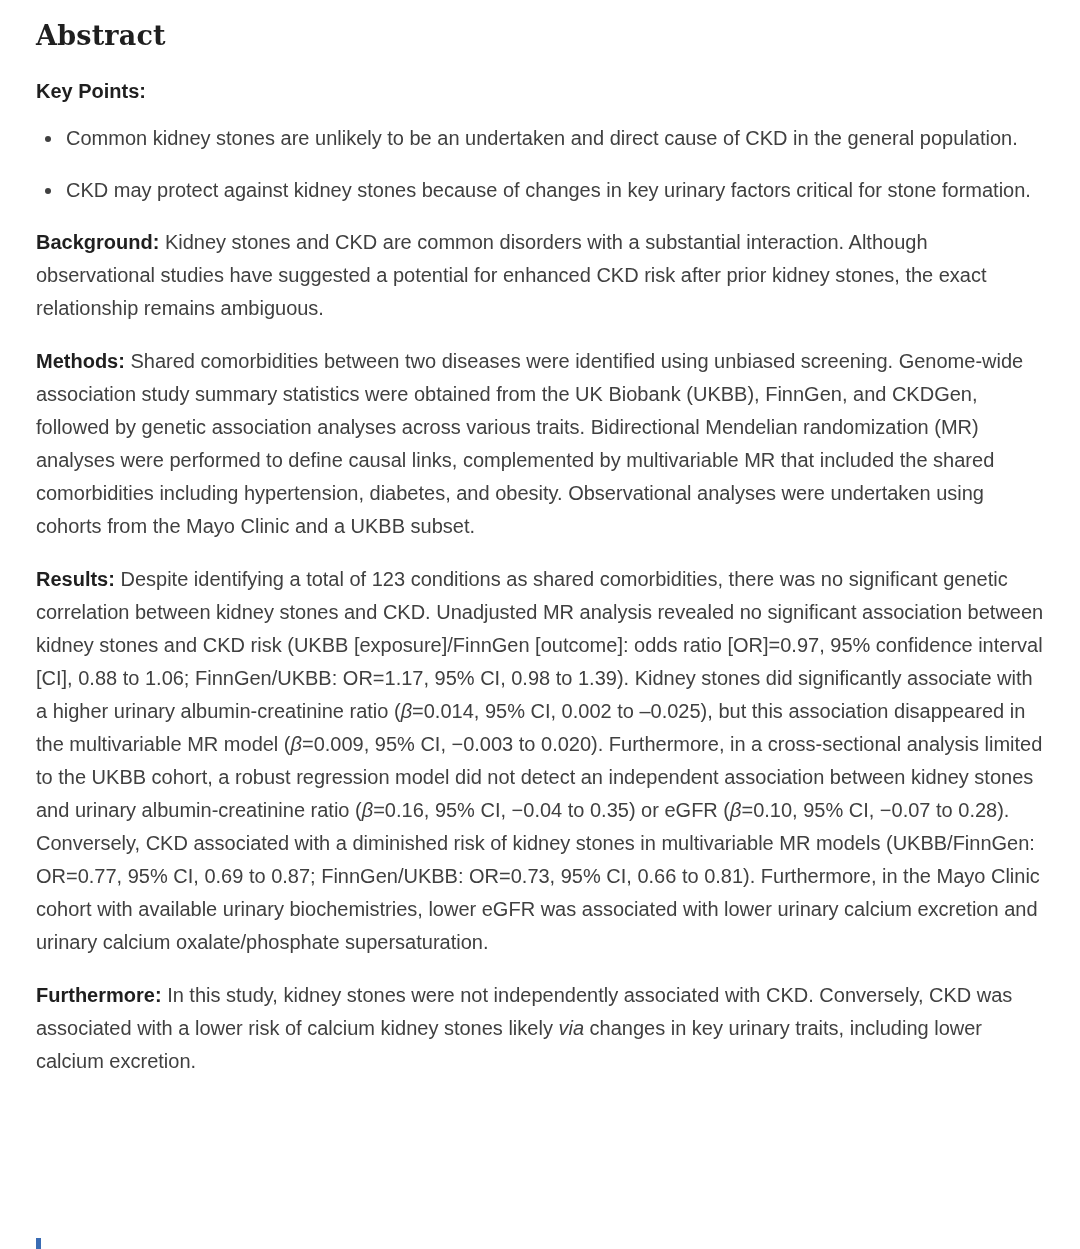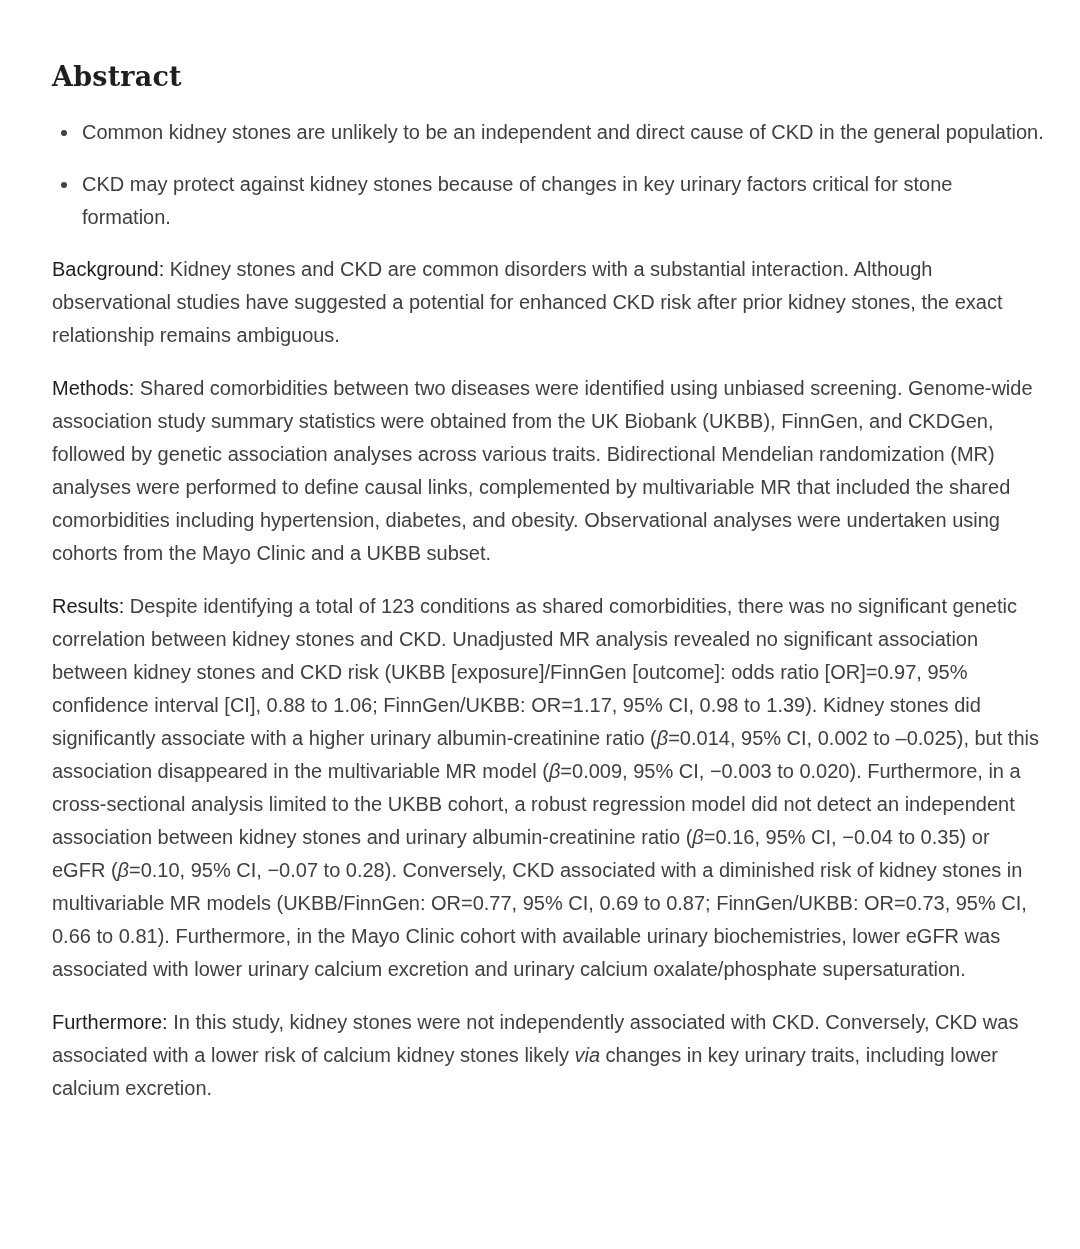--- a/index.html
+++ b/index.html
@@ -9,22 +9,21 @@
     font-family: "Liberation Sans", sans-serif;
     color: var(--text, #404040);
   }
   .page {
     width: 1080px;
     min-height: 1249px;
     position: relative;
     background: var(--background, #ffffff);
   }
   .content {
-    padding: 12px 36px 0 52px;
-    margin-top: 41px;
+    padding: 12px 36px 0 36px;
   }
   .title {
     font-family: "DejaVu Serif", serif;
     font-size: 27px;
     font-weight: 700;
     color: var(--heading, #1f1f1f);
     margin: 8px 0 24px 0;
     letter-spacing: 0.2px;
   }
   .key-points-label {
@@ -44,44 +43,45 @@
     line-height: 33px;
     margin: 0 0 19px 0;
     padding-left: 2px;
   }
   .para {
     font-size: 20px;
     line-height: 33px;
     margin: 0 0 20px 0;
   }
   .plabel {
-    font-weight: 400;
+    font-weight: 700;
     color: var(--heading, #2b2b2b);
   }
   .it { font-style: italic; }
   .accent-bar {
     position: absolute;
     left: 36px;
     top: 1238px;
     width: 5px;
     height: 11px;
     background: var(--accent-bar, #3a6cb4);
   }
 </style>
 </head>
 <body>
 
 <div class="page">
   <div class="content">
 
     <h1 class="title">Abstract</h1>
 
+    <p class="key-points-label">Key Points:</p>
 
     <ul class="key-points">
-      <li class="kp-item">Common kidney stones are unlikely to be an independent and direct cause of CKD in the general population.</li>
+      <li class="kp-item">Common kidney stones are unlikely to be an undertaken and direct cause of CKD in the general population.</li>
       <li class="kp-item">CKD may protect against kidney stones because of changes in key urinary factors critical for stone formation.</li>
     </ul>
 
     <p class="para"><strong class="plabel">Background:</strong><span><span> Kidney stones and CKD are common disorders with a substantial interaction. Although observational studies have suggested a potential for enhanced CKD risk after prior kidney stones, the exact relationship remains ambiguous.</span></span></p>
 
     <p class="para"><strong class="plabel">Methods:</strong><span><span> Shared comorbidities between two diseases were identified using unbiased screening. Genome-wide association study summary statistics were obtained from the UK Biobank (UKBB), FinnGen, and CKDGen, followed by genetic association analyses across various traits. Bidirectional Mendelian randomization (MR) analyses were performed to define causal links, complemented by multivariable MR that included the shared comorbidities including hypertension, diabetes, and obesity. Observational analyses were undertaken using cohorts from the Mayo Clinic and a UKBB subset.</span></span></p>
 
     <p class="para"><strong class="plabel">Results:</strong><span><span> Despite identifying a total of 123 conditions as shared comorbidities, there was no significant genetic correlation between kidney stones and CKD. Unadjusted MR analysis revealed no significant association between kidney stones and CKD risk (UKBB [exposure]/FinnGen [outcome]: odds ratio [OR]=0.97, 95% confidence interval [CI], 0.88 to 1.06; FinnGen/UKBB: OR=1.17, 95% CI, 0.98 to 1.39). Kidney stones did significantly associate with a higher urinary albumin-creatinine ratio (</span><span class="it">β</span><span>=0.014, 95% CI, 0.002 to –0.025), but this association disappeared in the multivariable MR model (</span><span class="it">β</span><span>=0.009, 95% CI, −0.003 to 0.020). Furthermore, in a cross-sectional analysis limited to the UKBB cohort, a robust regression model did not detect an independent association between kidney stones and urinary albumin-creatinine ratio (</span><span class="it">β</span><span>=0.16, 95% CI, −0.04 to 0.35) or eGFR (</span><span class="it">β</span><span>=0.10, 95% CI, −0.07 to 0.28). Conversely, CKD associated with a diminished risk of kidney stones in multivariable MR models (UKBB/FinnGen: OR=0.77, 95% CI, 0.69 to 0.87; FinnGen/UKBB: OR=0.73, 95% CI, 0.66 to 0.81). Furthermore, in the Mayo Clinic cohort with available urinary biochemistries, lower eGFR was associated with lower urinary calcium excretion and urinary calcium oxalate/phosphate supersaturation.</span></span></p>
 
     <p class="para"><strong class="plabel">Furthermore:</strong><span><span> In this study, kidney stones were not independently associated with CKD. Conversely, CKD was associated with a lower risk of calcium kidney stones likely </span><span class="it">via</span><span> changes in key urinary traits, including lower calcium excretion.</span></span></p>

